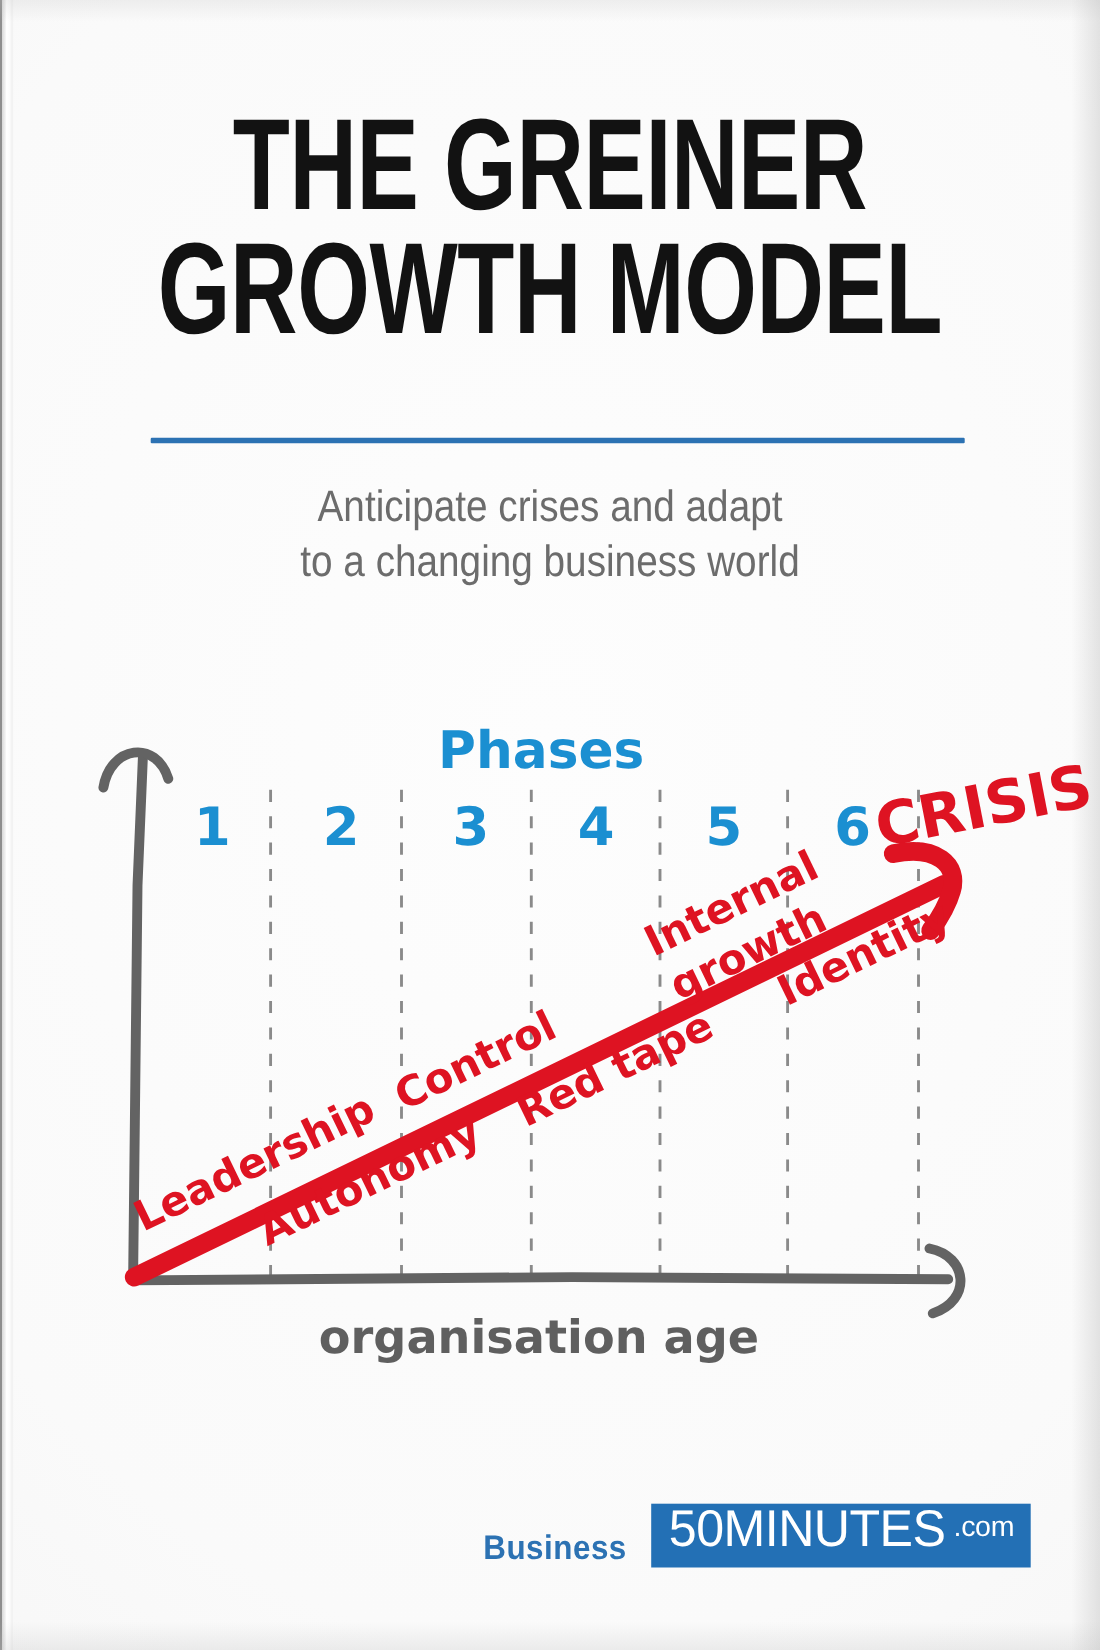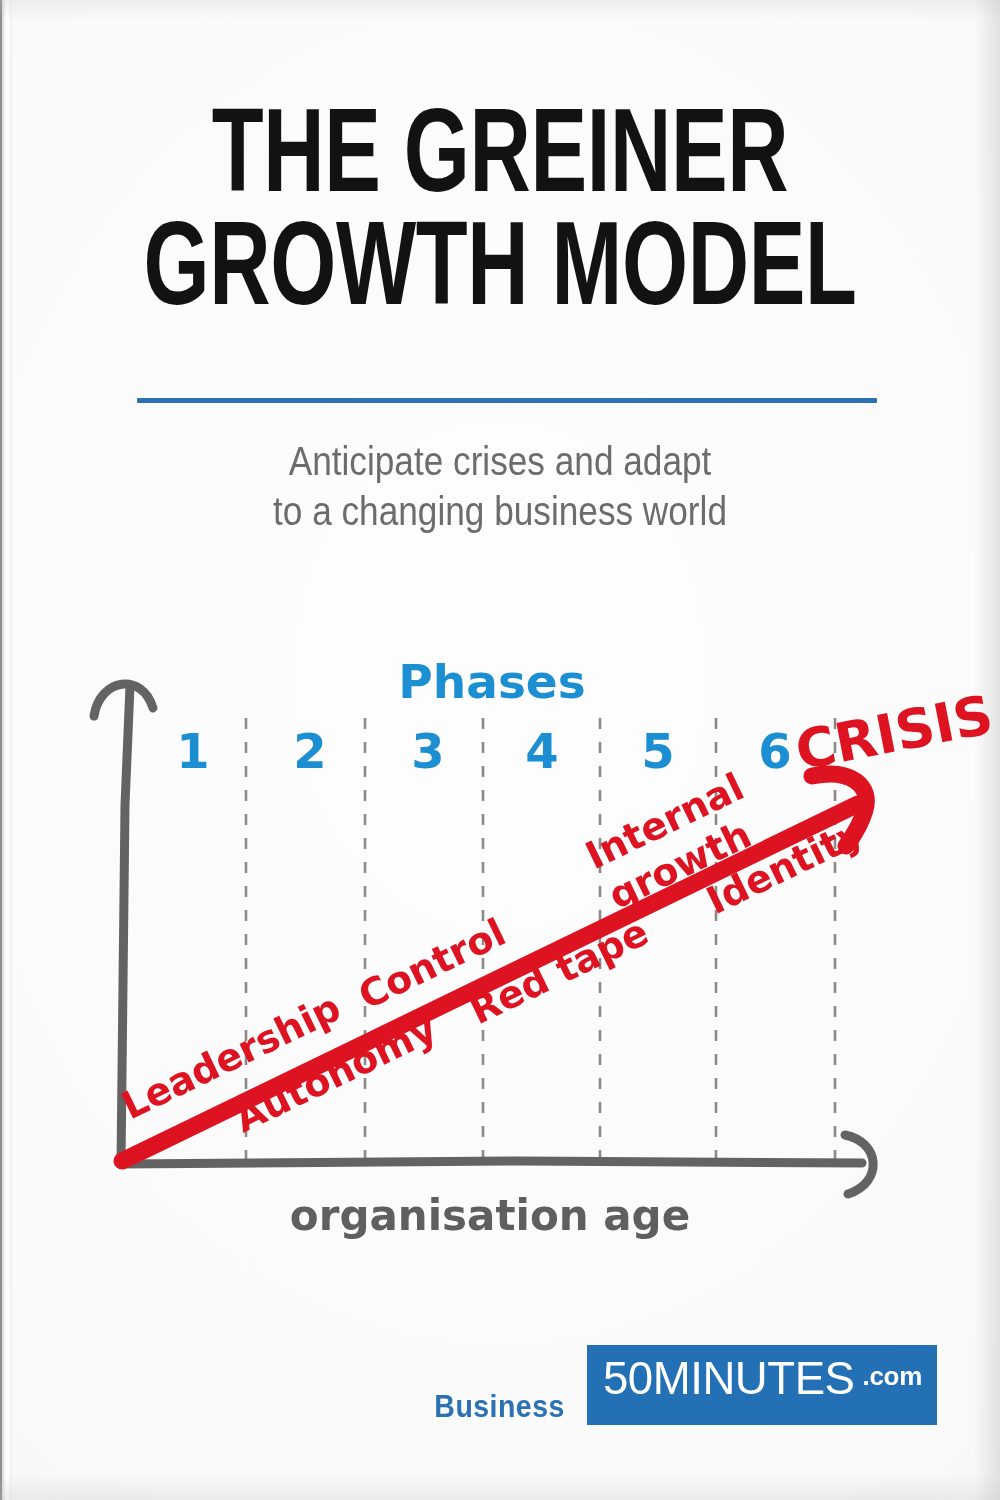--- a/index.html
+++ b/index.html
@@ -127,38 +127,38 @@
     font-size: 31px;
     letter-spacing: 0.5px;
     margin-right: 22px;
     transform: scaleX(0.92);
     transform-origin: 100% 50%;
     white-space: nowrap;
   }
   #footer-logo {
     background: #2370b5;
     color: #ffffff;
-    height: 80px;
+    height: 58px;
     display: flex;
     align-items: center;
     padding: 0 15px 16px 16px;
     box-sizing: border-box;
   }
   .logo-main {
     font-family: "Liberation Sans Narrow", "Liberation Sans", sans-serif;
     font-weight: 400;
     font-size: 47px;
     letter-spacing: -0.5px;
     line-height: 1;
     transform: scaleX(0.97);
     transform-origin: 0 50%;
   }
   .logo-tld {
     font-family: "Liberation Sans Narrow", "Liberation Sans", sans-serif;
-    font-weight: 700;
+    font-weight: 400;
     font-size: 26px;
     line-height: 1;
     padding-bottom: 3px;
     letter-spacing: -0.3px;
   }
 </style>
 </head>
 <body>
 
 <div id="cover">

